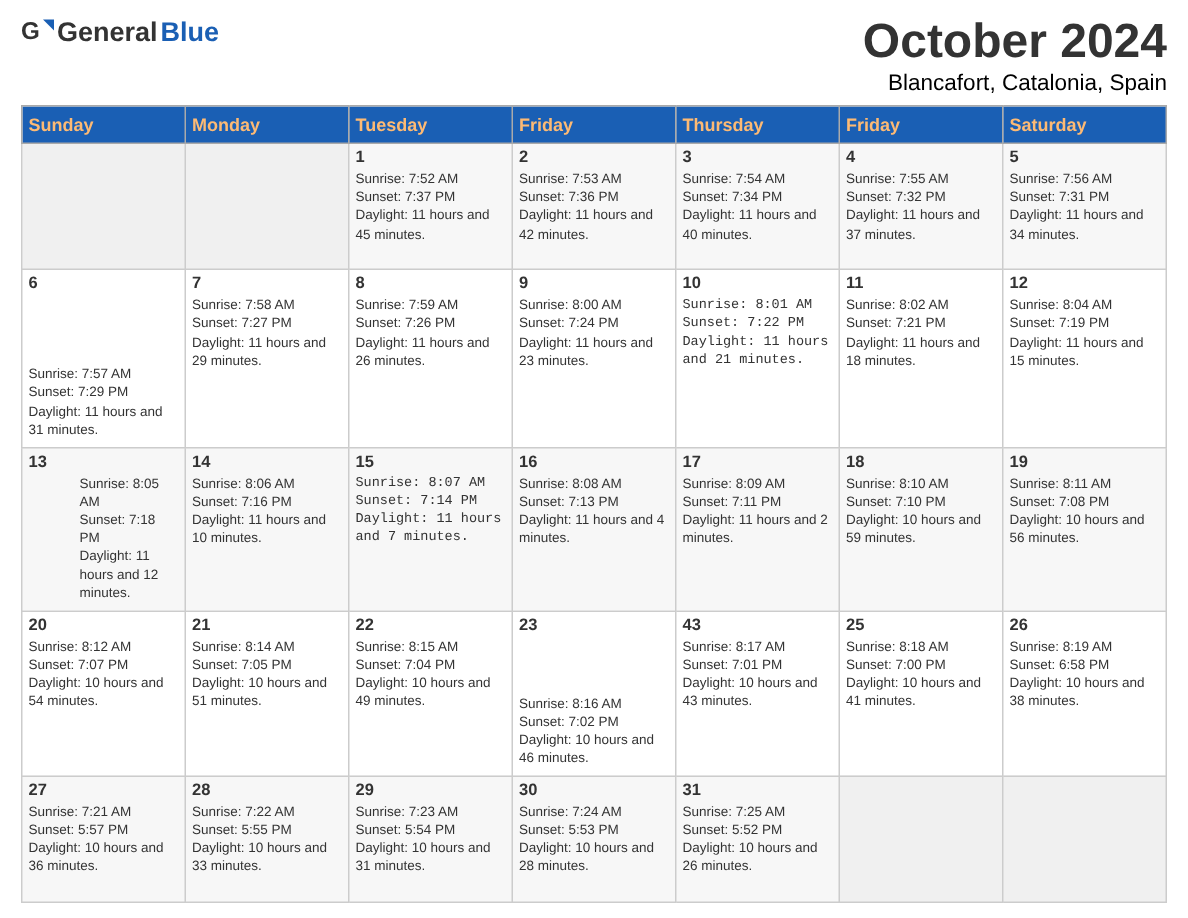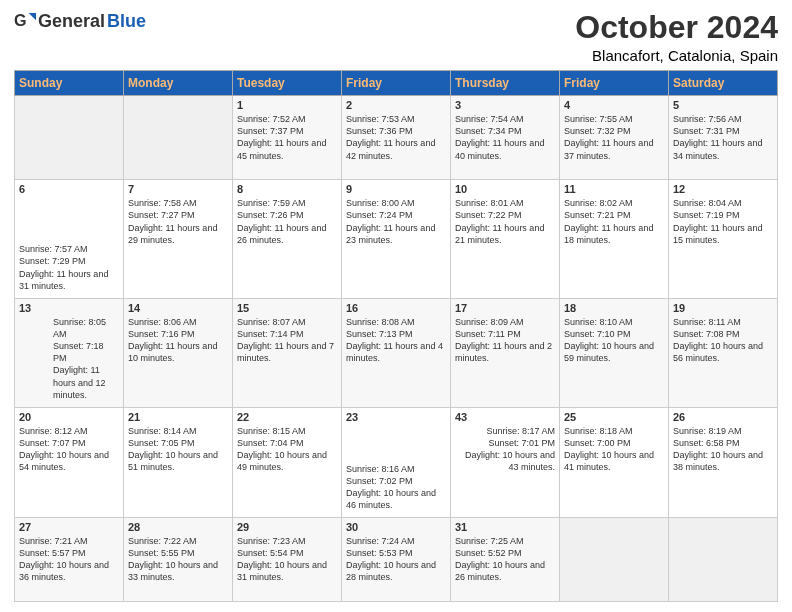--- a/index.html
+++ b/index.html
@@ -196,21 +196,21 @@
 Daylight: 11 hours and 26 minutes.</div>
           </td>
           <td>
             <span class="day-num">9</span>
             <div class="day-info" style="white-space: pre-line;">Sunrise: 8:00 AM
 Sunset: 7:24 PM
 Daylight: 11 hours and 23 minutes.</div>
           </td>
           <td>
             <span class="day-num">10</span>
-            <div class="day-info" style="white-space: pre-line;">Sunrise: 8:01 AM
+            <div class="day-info" style="white-space: pre-line; font-family: Liberation Mono, monospace;">Sunrise: 8:01 AM
 Sunset: 7:22 PM
 Daylight: 11 hours and 21 minutes.</div>
           </td>
           <td>
             <span class="day-num">11</span>
             <div class="day-info" style="white-space: pre-line;">Sunrise: 8:02 AM
 Sunset: 7:21 PM
 Daylight: 11 hours and 18 minutes.</div>
           </td>
           <td>
@@ -228,21 +228,21 @@
 Daylight: 11 hours and 12 minutes.</div>
           </td>
           <td>
             <span class="day-num">14</span>
             <div class="day-info" style="white-space: pre-line;">Sunrise: 8:06 AM
 Sunset: 7:16 PM
 Daylight: 11 hours and 10 minutes.</div>
           </td>
           <td>
             <span class="day-num">15</span>
-            <div class="day-info" style="white-space: pre-line;">Sunrise: 8:07 AM
+            <div class="day-info" style="white-space: pre-line; font-family: Liberation Mono, monospace;">Sunrise: 8:07 AM
 Sunset: 7:14 PM
 Daylight: 11 hours and 7 minutes.</div>
           </td>
           <td>
             <span class="day-num">16</span>
             <div class="day-info" style="white-space: pre-line;">Sunrise: 8:08 AM
 Sunset: 7:13 PM
 Daylight: 11 hours and 4 minutes.</div>
           </td>
           <td>
@@ -284,21 +284,21 @@
 Daylight: 10 hours and 49 minutes.</div>
           </td>
           <td>
             <span class="day-num">23</span>
             <div class="day-info" style="white-space: pre-line; margin-top: 40px;">Sunrise: 8:16 AM
 Sunset: 7:02 PM
 Daylight: 10 hours and 46 minutes.</div>
           </td>
           <td>
             <span class="day-num">43</span>
-            <div class="day-info" style="white-space: pre-line; text-align: right;">Sunrise: 8:17 AM
+            <div class="day-info" style="white-space: pre-line;">Sunrise: 8:17 AM
 Sunset: 7:01 PM
 Daylight: 10 hours and 43 minutes.</div>
           </td>
           <td>
             <span class="day-num">25</span>
             <div class="day-info" style="white-space: pre-line;">Sunrise: 8:18 AM
 Sunset: 7:00 PM
 Daylight: 10 hours and 41 minutes.</div>
           </td>
           <td>

